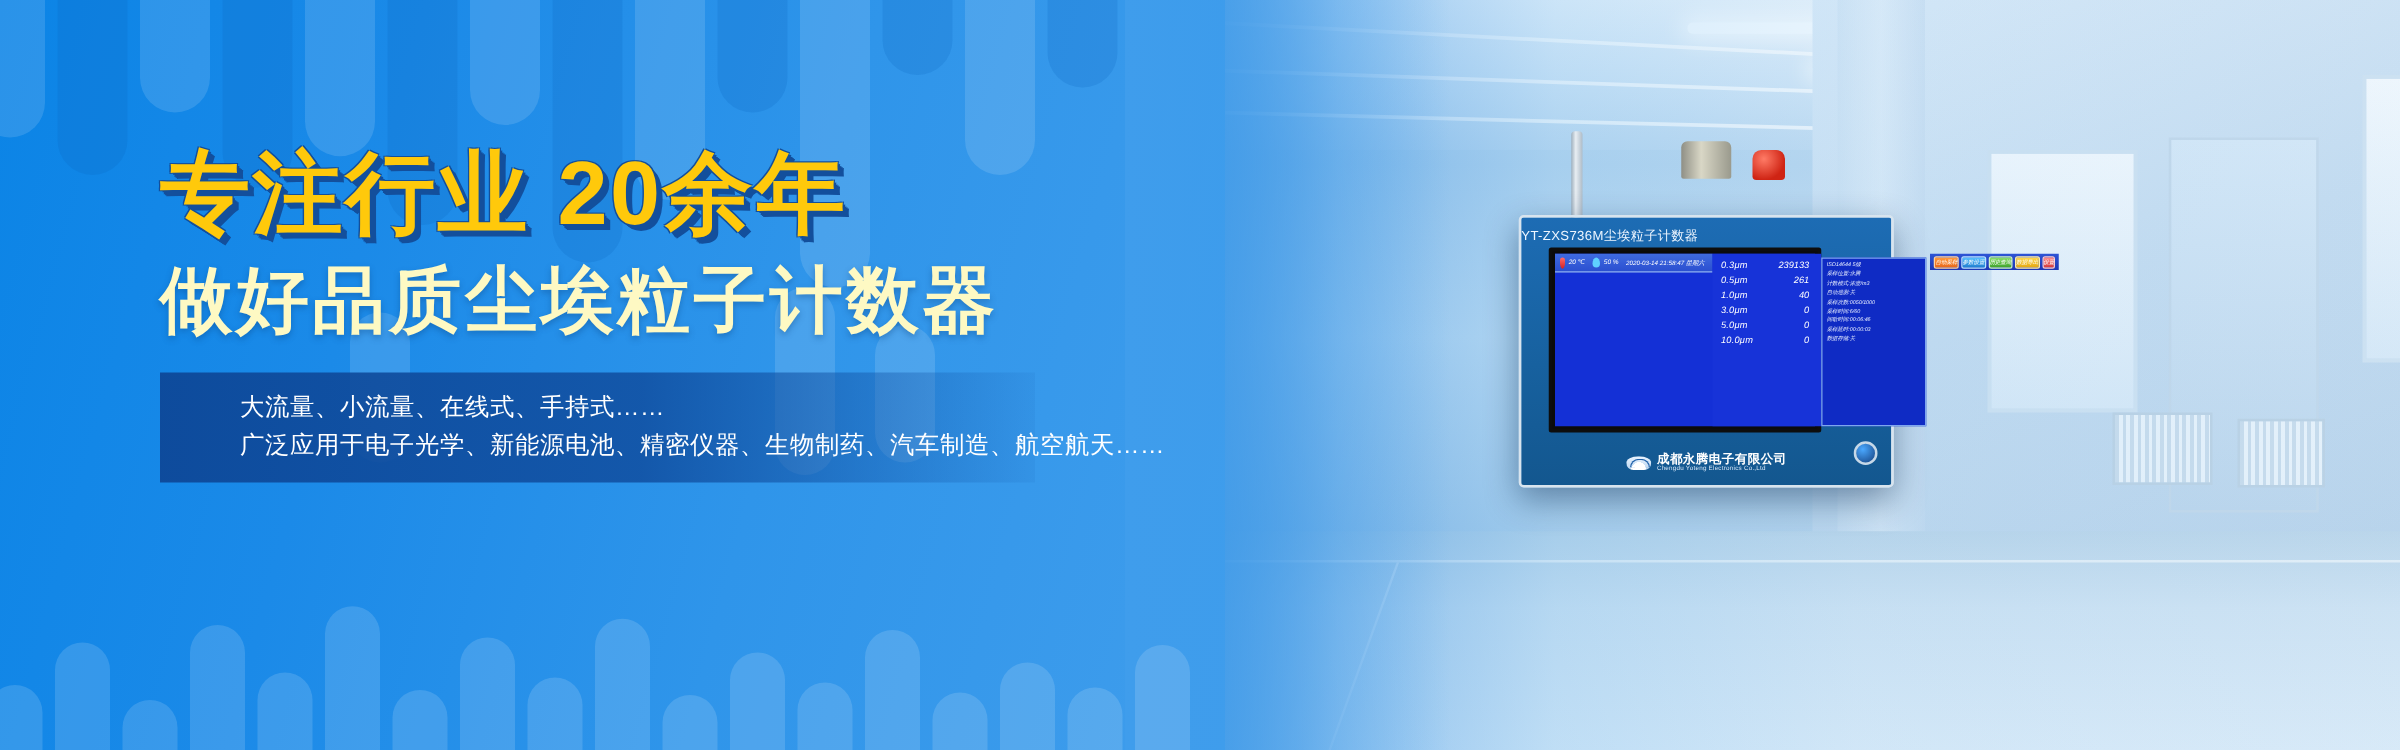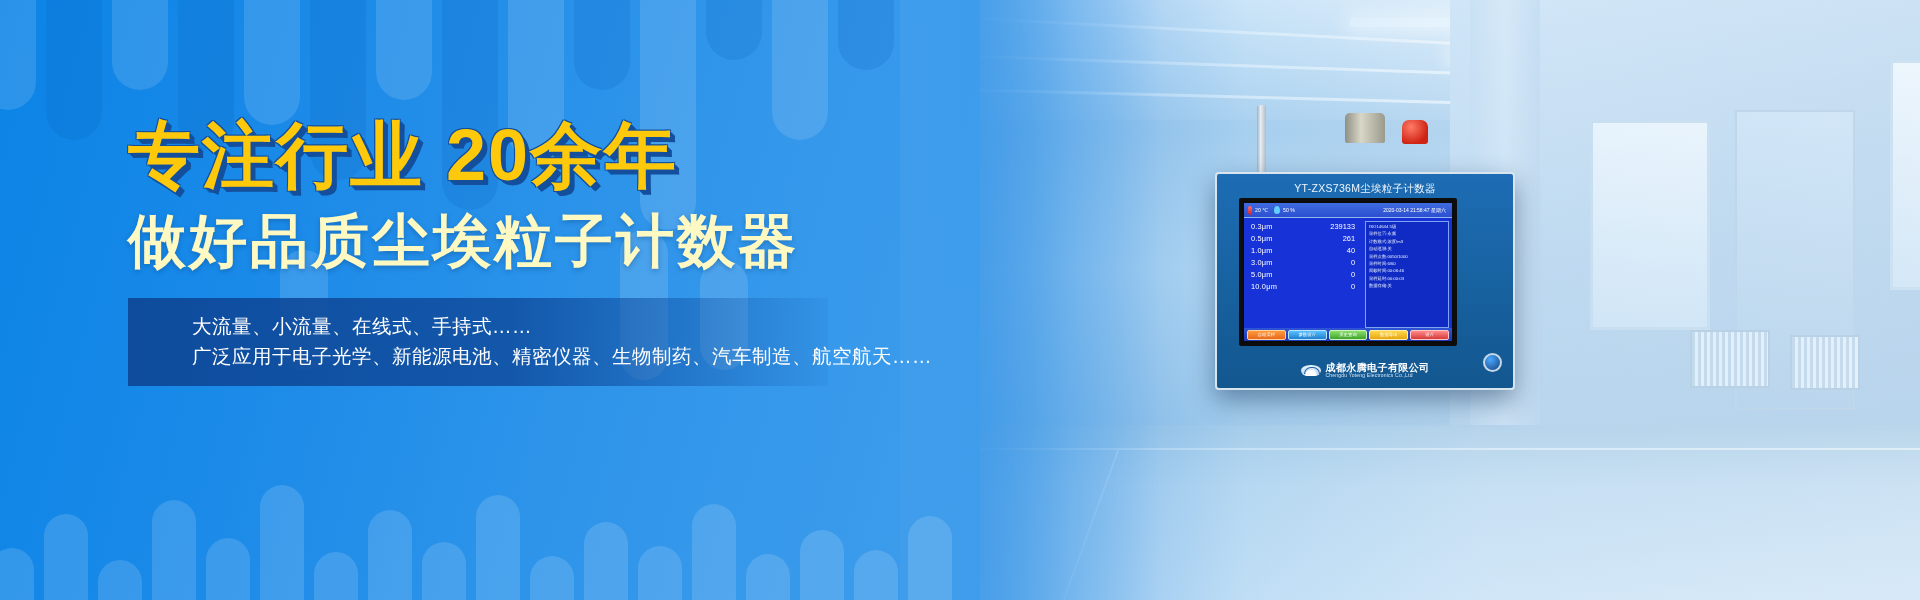--- a/index.html
+++ b/index.html
@@ -117,21 +117,21 @@
   }
 
   
   .device{
     position:absolute;left:1215px;top:172px;width:300px;height:218px;
     background:linear-gradient(180deg,#1d6cb4 0%,#17619f 55%,#13578f 100%);
     border:2px solid #d8e4ee;border-radius:4px;
     box-shadow:0 10px 26px rgba(5,40,80,.45);
   }
   .dev-title{
-    position:absolute;left:0;top:8px;width:100%;text-align:center;
+    position:absolute;left:0;top:8px;width:100%;
     color:#eef6ff;font-size:10.5px;letter-spacing:.3px;white-space:nowrap;
   }
   .probe{
     position:absolute;left:1257px;top:105px;width:9px;height:70px;
     background:linear-gradient(90deg,#9fb0bd,#e8eef3 40%,#aebcc8);
     border-radius:3px 3px 0 0;
   }
   .probe2{
     position:absolute;left:1345px;top:113px;width:40px;height:30px;
     background:linear-gradient(90deg,#8f8f85,#d9d7c6 40%,#9a9a8d);
@@ -141,21 +141,21 @@
     position:absolute;left:1402px;top:120px;width:26px;height:24px;
     background:radial-gradient(circle at 35% 30%,#ff7b66,#cf2414 70%);
     border-radius:7px 7px 3px 3px;
   }
 
   
   .screen{
     position:absolute;left:22px;top:24px;width:218px;height:148px;
     background:#0b0b0b;border:3px solid #0d0d0d;border-radius:2px;
   }
-  .scr-inner{position:absolute;inset:2px;background:#1430d6;display:flex;flex-direction:column;}
+  .scr-inner{position:absolute;inset:2px;background:#1430d6;display:flex;flex-direction:row;font-style:italic;}
   .statusbar{
     height:15px;background:linear-gradient(180deg,#3f6be0,#2b4fd0);
     display:flex;align-items:center;gap:6px;padding:0 4px;
     border-bottom:1px solid #93b7ef;
   }
   .sb-item{display:flex;align-items:center;gap:3px;color:#fff;font-size:5.2px;white-space:nowrap;}
   .ico-temp{width:4px;height:9px;background:linear-gradient(180deg,#ff6b6b,#d62020);border-radius:2px 2px 50% 50%;}
   .ico-hum{width:6px;height:8px;background:#5fd0ff;border-radius:50% 50% 50% 50%/60% 60% 40% 40%;transform:rotate(0deg);}
   .sb-date{margin-left:auto;color:#fff;font-size:5px;white-space:nowrap;padding-right:2px;}
 

